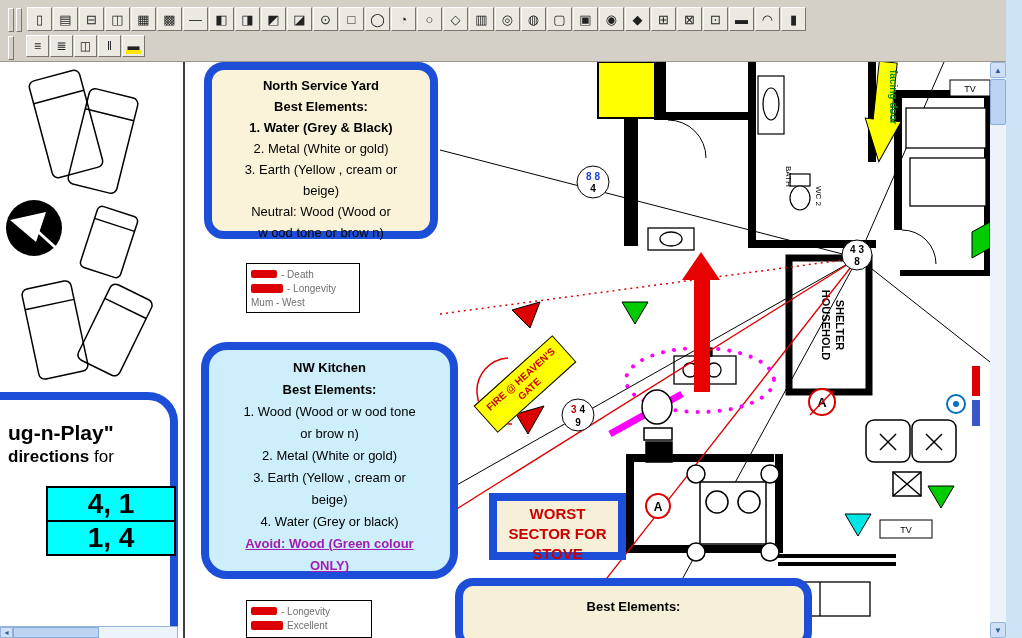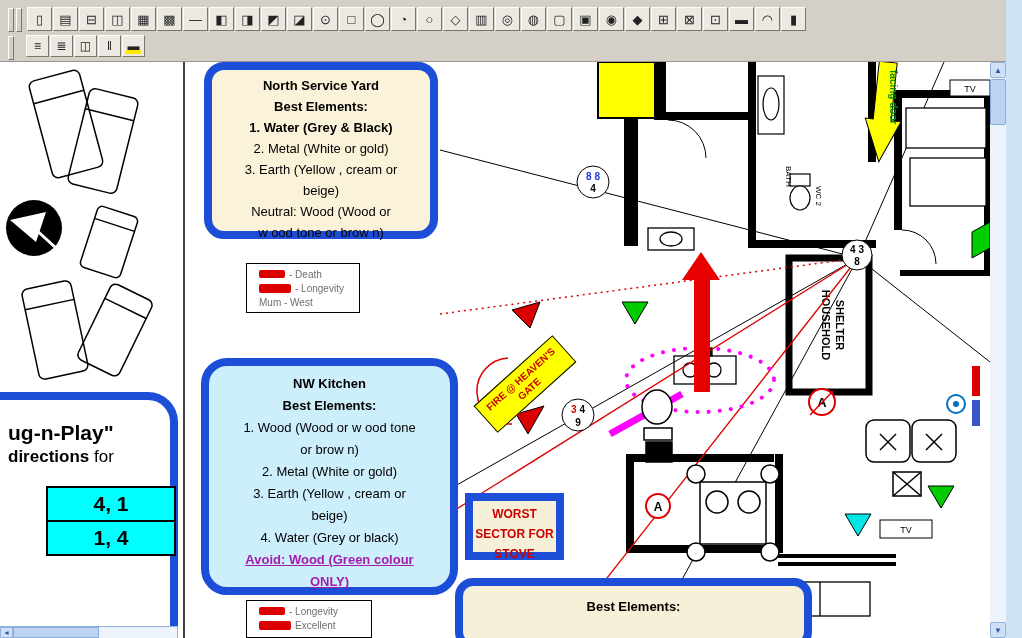--- a/index.html
+++ b/index.html
@@ -14,41 +14,41 @@
   .tb-btn.sm{width:23px;height:22px;font-size:12px;}
   .hl-bar{position:absolute;left:3px;right:3px;bottom:2px;height:4px;background:#ffe800;}
 
   
   .canvas{position:absolute;left:0;top:62px;width:990px;height:576px;background:#ffffff;overflow:hidden;}
   .canvas svg{position:absolute;left:0;top:0;}
 
   .box{position:absolute;box-sizing:border-box;border:8px solid #1d4ed8;text-align:center;color:#000;}
   .b{font-weight:bold;}
   #nsy{left:204px;top:0;width:234px;height:177px;background:#faf3d9;border-radius:20px;padding-top:5px;font-size:13px;line-height:21px;}
-  #nwk{left:201px;top:296px;width:257px;height:237px;background:#cdeefb;border-radius:26px;padding-top:7px;font-size:13px;line-height:22px;}
+  #nwk{left:201px;top:280px;width:257px;height:237px;background:#cdeefb;border-radius:26px;padding-top:7px;font-size:13px;line-height:22px;}
   .avoid{color:#a21caf;font-weight:bold;text-decoration:underline;}
 
-  .legend{background:#fff;border:1px solid #000;font-size:10px;color:#6f6f6f;text-align:right;padding:3px 12px;box-sizing:border-box;position:absolute;}
+  .legend{background:#fff;border:1px solid #000;font-size:10px;color:#6f6f6f;text-align:right;padding:3px 4px;box-sizing:border-box;position:absolute;}
   #legend-top{left:246px;top:201px;width:114px;height:50px;}
   #legend-bot{left:246px;top:538px;width:126px;height:38px;}
   .lrow{display:flex;align-items:center;gap:4px;height:14px;}
   .rmark{width:26px;height:8px;background:#dd0000;border-radius:2px;flex:none;}
   .rmark.w2{width:32px;height:9px;}
 
   #plug{left:-72px;top:330px;width:250px;height:300px;background:#fff;border-radius:30px;text-align:left;}
   .plug-title{margin-top:20px;padding-left:72px;font-size:21px;line-height:26px;font-weight:bold;}
   .plug-sub{padding-left:72px;font-size:17px;line-height:22px;}
   .plug-table{position:absolute;left:110px;top:86px;width:126px;border:2px solid #000;}
-  .plug-cell{height:32px;line-height:32px;text-align:center;font-size:21px;font-weight:bold;border-bottom:2px solid #000;}
+  .plug-cell{height:32px;line-height:32px;text-align:center;font-size:28px;font-weight:bold;border-bottom:2px solid #000;}
   .plug-cell:last-child{border-bottom:none;}
   .cyan{background:#00ffff;} .green{background:#00ff40;}
   .scrib{position:absolute;background:#dd0000;border-radius:4px;}
 
   #fire{left:472px;top:304px;width:106px;height:36px;background:#ffff00;border:1px solid #000;transform:rotate(-42deg);font-size:10px;font-weight:bold;color:#cc0000;line-height:13px;display:flex;flex-direction:column;justify-content:center;}
-  #worst{left:465px;top:431px;width:99px;height:67px;background:#f7f0d9;font-size:12px;font-weight:bold;color:#cc0000;line-height:20px;padding-top:3px;}
+  #worst{left:489px;top:431px;width:137px;height:67px;background:#f7f0d9;font-size:15px;font-weight:bold;color:#cc0000;line-height:20px;padding-top:3px;}
   #west{left:455px;top:516px;width:357px;height:72px;background:#f7f0d9;border-radius:18px;font-size:13px;font-weight:bold;line-height:19px;padding-top:11px;}
 
   
   .vscroll{position:absolute;left:990px;top:62px;width:16px;height:576px;background:#ecf3fb;}
   .sb-btn{position:absolute;left:0;width:16px;height:16px;background:#cfe0f6;border:1px solid #93b2dc;border-radius:2px;color:#2a5aa8;font-size:8px;display:flex;align-items:center;justify-content:center;box-sizing:border-box;}
   .sb-up{top:0;} .sb-down{bottom:0;}
   .sb-thumb{position:absolute;left:0;top:17px;width:16px;height:46px;background:#bcd4f2;border:1px solid #89aede;border-radius:2px;box-sizing:border-box;}
   .hscroll{position:absolute;left:0;top:626px;width:178px;height:12px;background:#ecf3fb;border-top:1px solid #93b2dc;border-right:1px solid #93b2dc;box-sizing:border-box;}
   .hs-btn{position:absolute;left:0;top:0;width:13px;height:11px;background:#cfe0f6;border:1px solid #93b2dc;color:#2a5aa8;font-size:7px;display:flex;align-items:center;justify-content:center;box-sizing:border-box;}
   .hs-thumb{position:absolute;left:13px;top:0;width:86px;height:11px;background:#bcd4f2;border:1px solid #89aede;box-sizing:border-box;}

